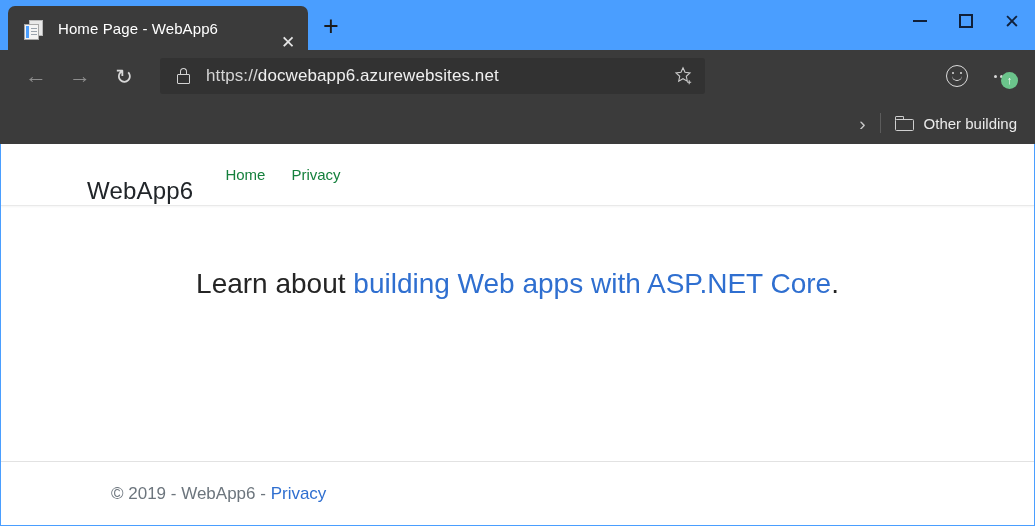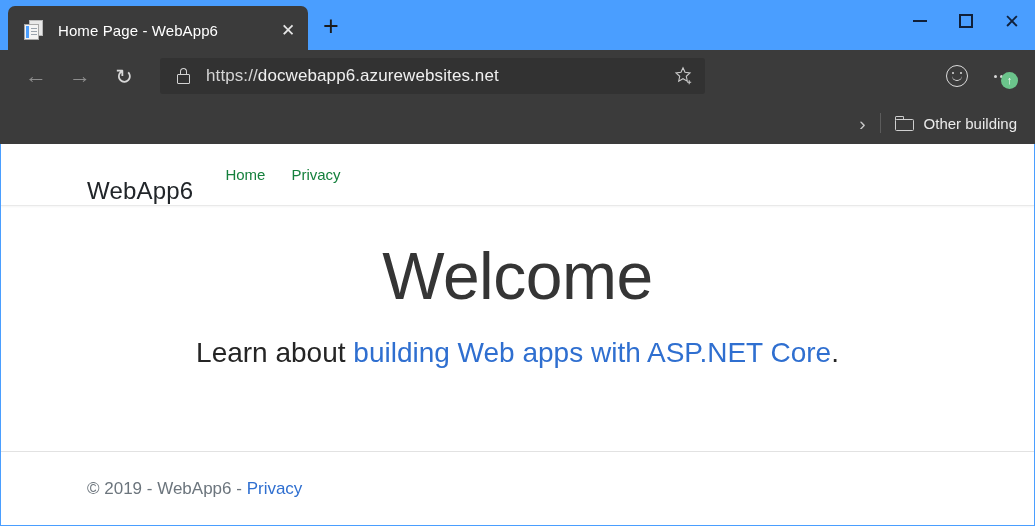--- a/index.html
+++ b/index.html
@@ -28,22 +28,21 @@
     position: relative;
     flex: 0 0 auto;
     padding-left: 8px;
   }
   .tab {
     width: 300px;
     height: 44px;
     background: #3b3b3b;
     border-radius: 7px 7px 0 0;
     display: flex;
-    align-items: center;
-    padding: 4px 0 0 16px;
+    padding: 14px 0 0 16px;
     position: relative;
     margin-top: 16px;
   }
   .favicon {
     width: 20px; height: 20px;
     flex: 0 0 20px;
     position: relative;
     margin-right: 14px;
   }
   .favicon .sheet-back {
@@ -318,24 +317,24 @@
   .hero-sub {
     margin-top: 26px;
     font-size: 28px;
     color: #252525;
     text-align: center;
   }
   .hero-sub a { color: #2f6fd0; text-decoration: none; }
   .footer {
     flex: 0 0 auto;
     border-top: 1px solid #e2e2e2;
-    height: 74px;
-    display: flex;
-    align-items: center;
-    padding-left: 86px;
+    height: 64px;
+    display: flex;
+    align-items: center;
+    padding-left: 110px;
     background: #ffffff;
   }
   .footer-text { font-size: 17px; color: #6c757d; }
   .footer-text a { color: #2f6fd0; text-decoration: none; }
 </style>
 </head>
 <body>
 
 <div class="window">
 
@@ -421,21 +420,20 @@
 
     <div class="site-nav">
       <span class="brand">WebApp6</span>
       <span class="nav-links">
         <a class="nav-link" href="#">Home</a>
         <a class="nav-link" href="#">Privacy</a>
       </span>
     </div>
 
     <div class="content">
-      <h1 class="hero-title">Welcome</h1>
       <p class="hero-sub"><span>Learn about </span><a href="#">building Web apps with ASP.NET Core</a><span>.</span></p>
     </div>
 
     <div class="footer">
       <span class="footer-text"><span>© 2019 - WebApp6 - </span><a href="#">Privacy</a></span>
     </div>
 
   </div>
 </div>
 

